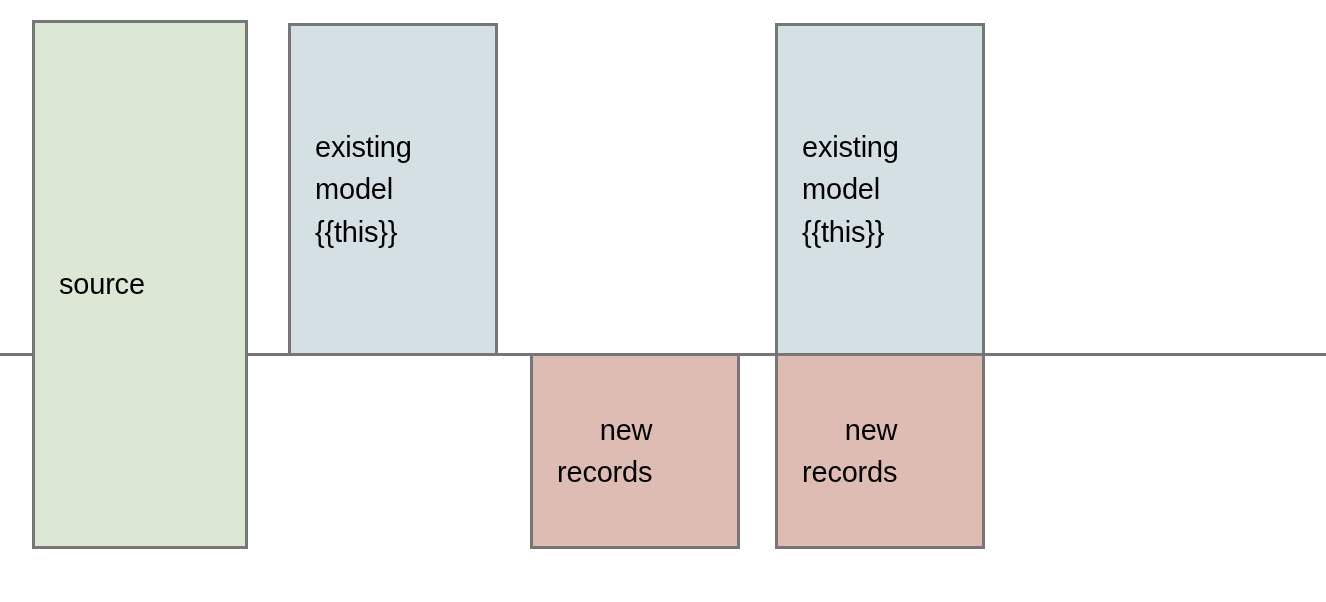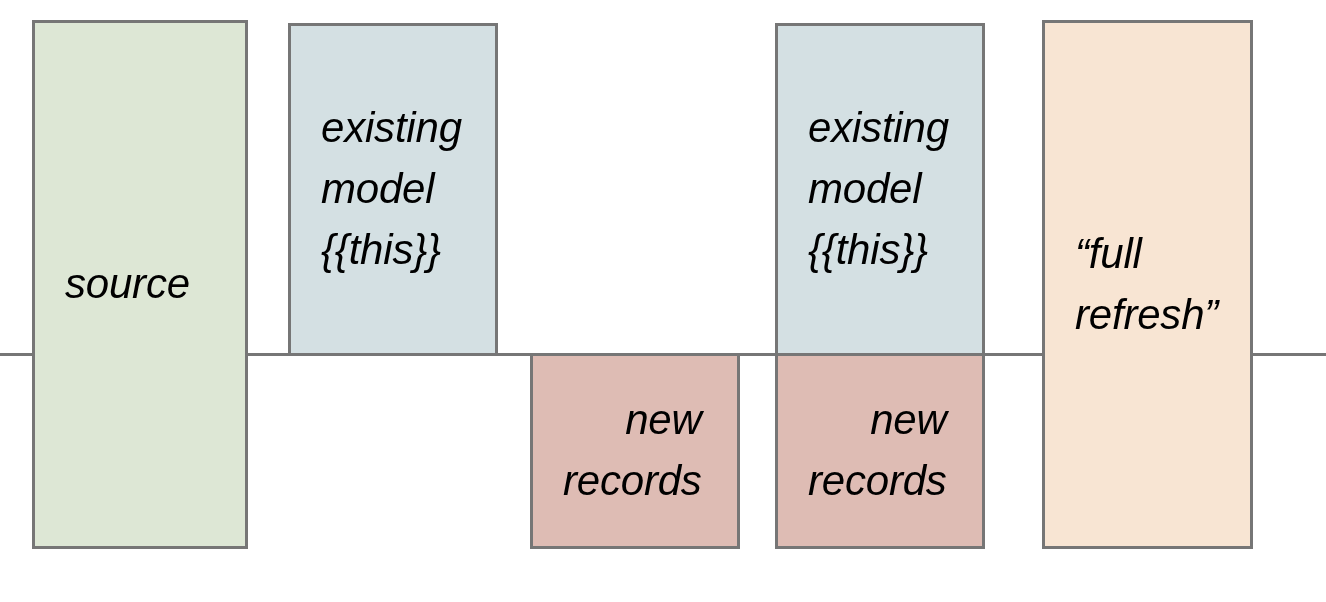--- a/index.html
+++ b/index.html
@@ -27,28 +27,27 @@
   }
   .box {
     position: absolute;
     box-sizing: border-box;
     border: 3px solid #767676;
     display: flex;
     align-items: center;
     justify-content: flex-start;
   }
   .box .label {
-    font-size: 42px;
+    font-size: 29px;
     line-height: 1.45;
     color: #000000;
-    padding-left: 30px;
+    padding-left: 24px;
     padding-right: 8px;
     white-space: pre-line;
     letter-spacing: -0.2px;
-    font-style: italic;
   }
   .box-source   { background: #dde7d5; }
   .box-model    { background: #d4e0e3; }
   .box-new      { background: #debcb4; text-align: right; }
   .box-refresh  { background: #f8e5d3; }
   .layer-line  { z-index: 2; }
   .layer-over  { z-index: 3; }
 </style>
 </head>
 <body>
@@ -76,18 +75,14 @@
     <span class="label">existing
 model
 {{this}}</span>
   </div>
 
   <div class="box box-new layer-over" style="left:775px; top:353px; width:210px; height:196px;">
     <span class="label">new
 records</span>
   </div>
 
-  <div class="box box-refresh layer-over" style="left:1042px; top:20px; width:211px; height:529px;">
-    <span class="label">“full
-refresh”</span>
-  </div>
 
 </div>
 
 </body></html>

